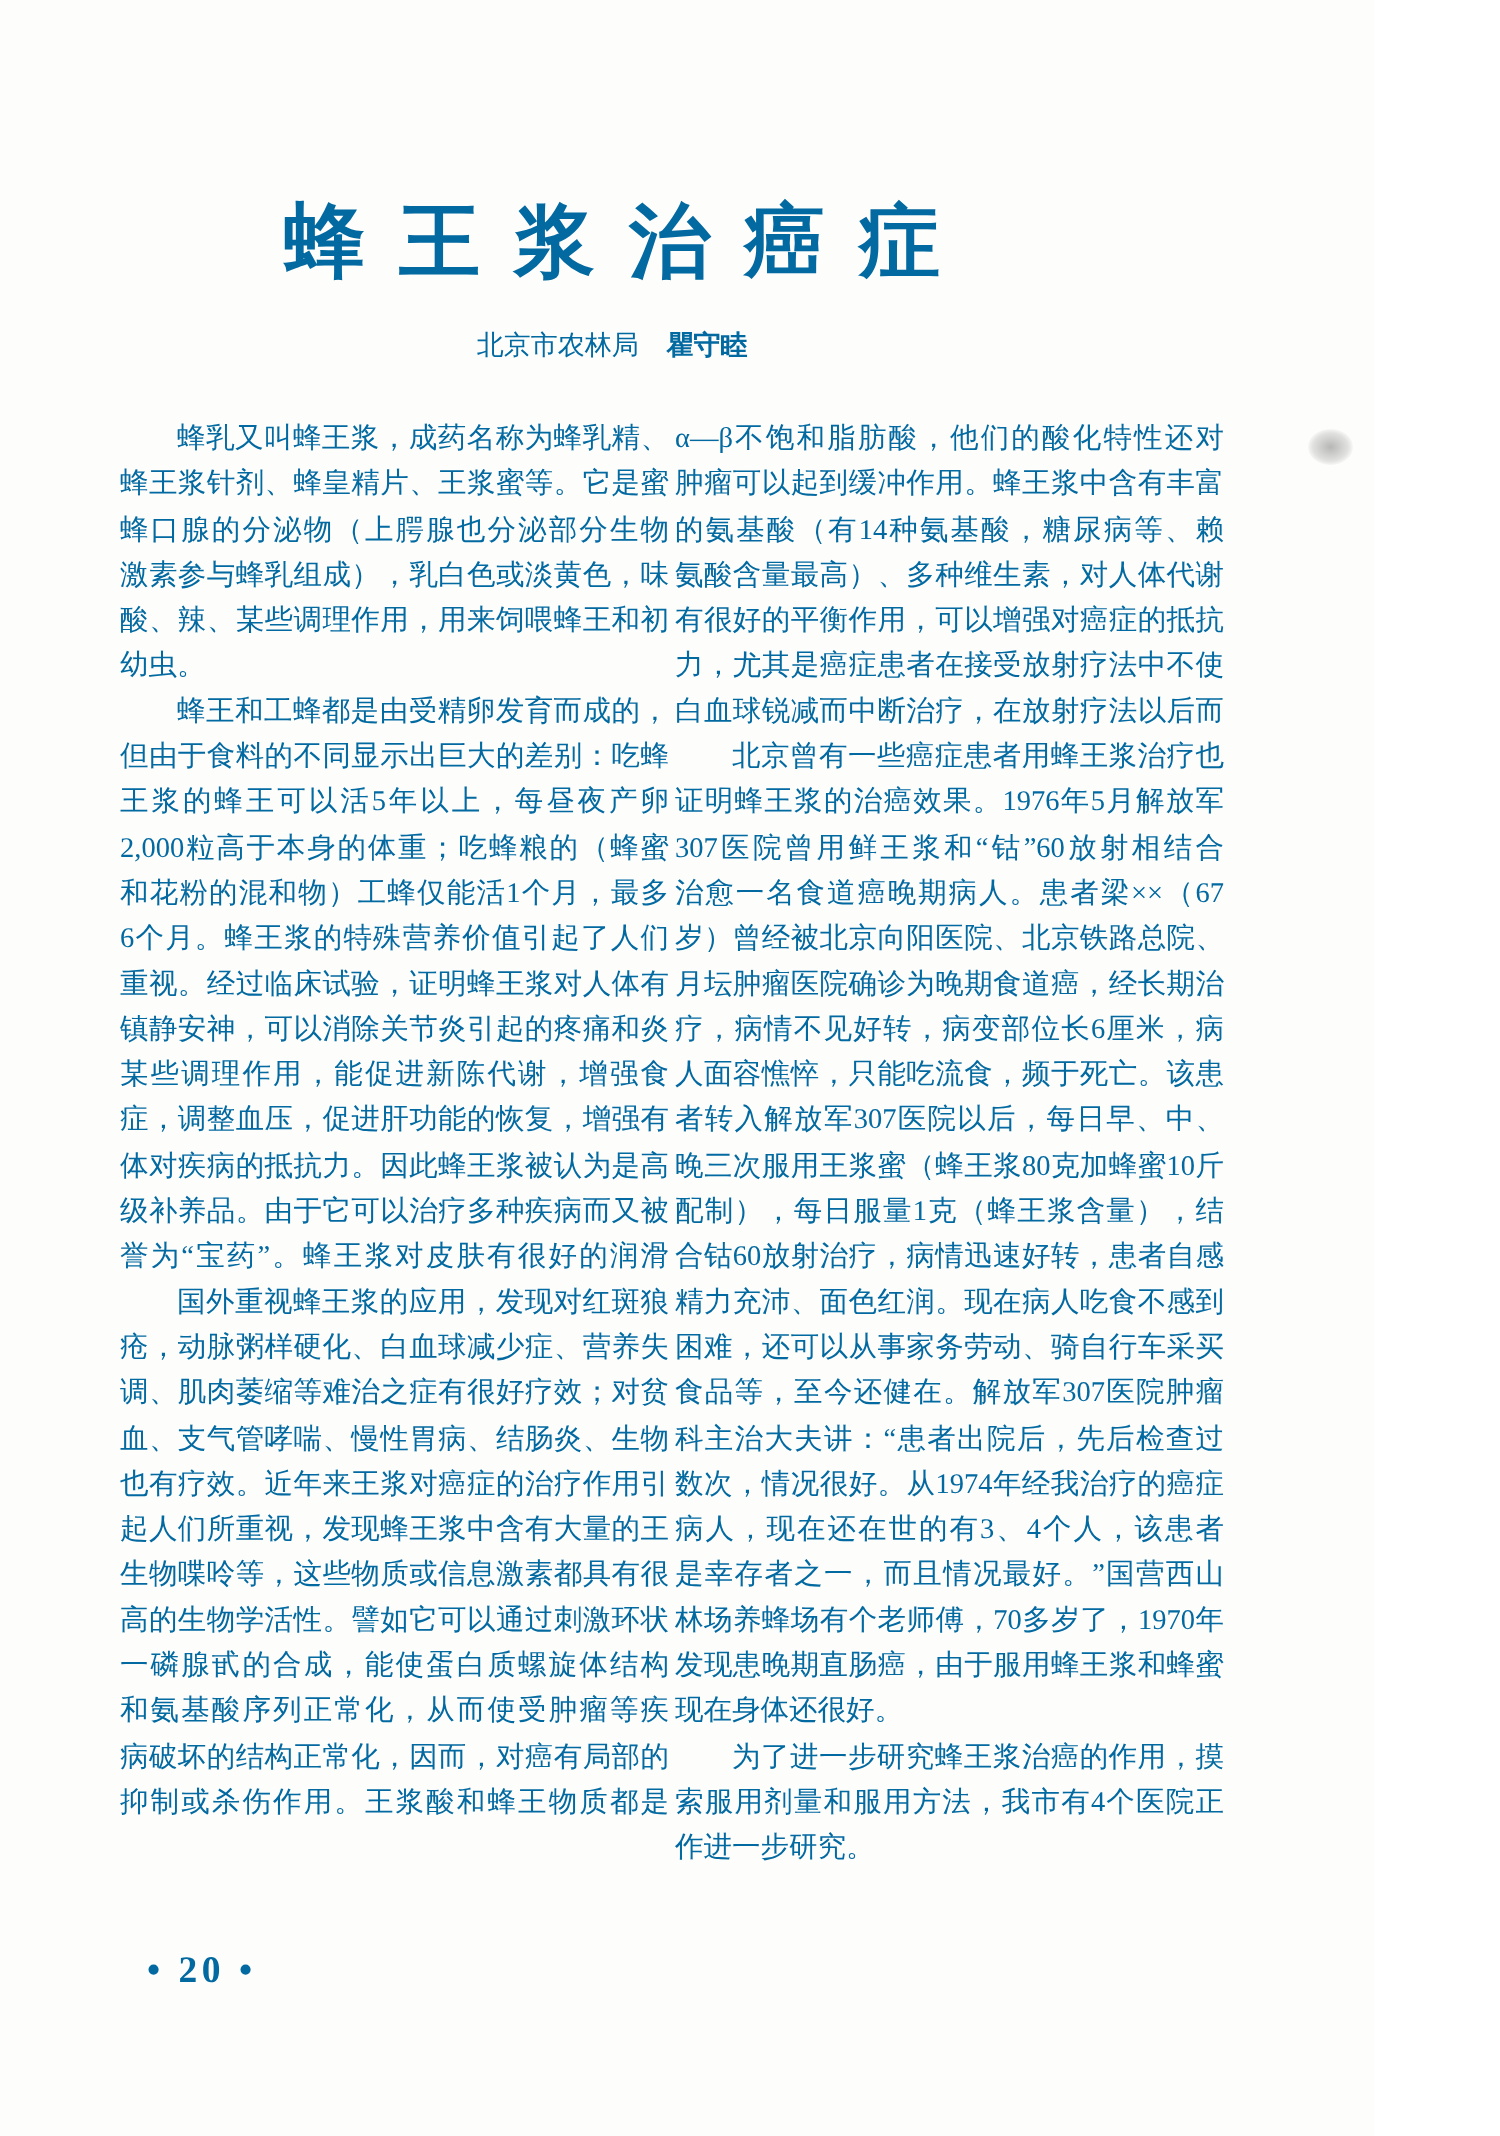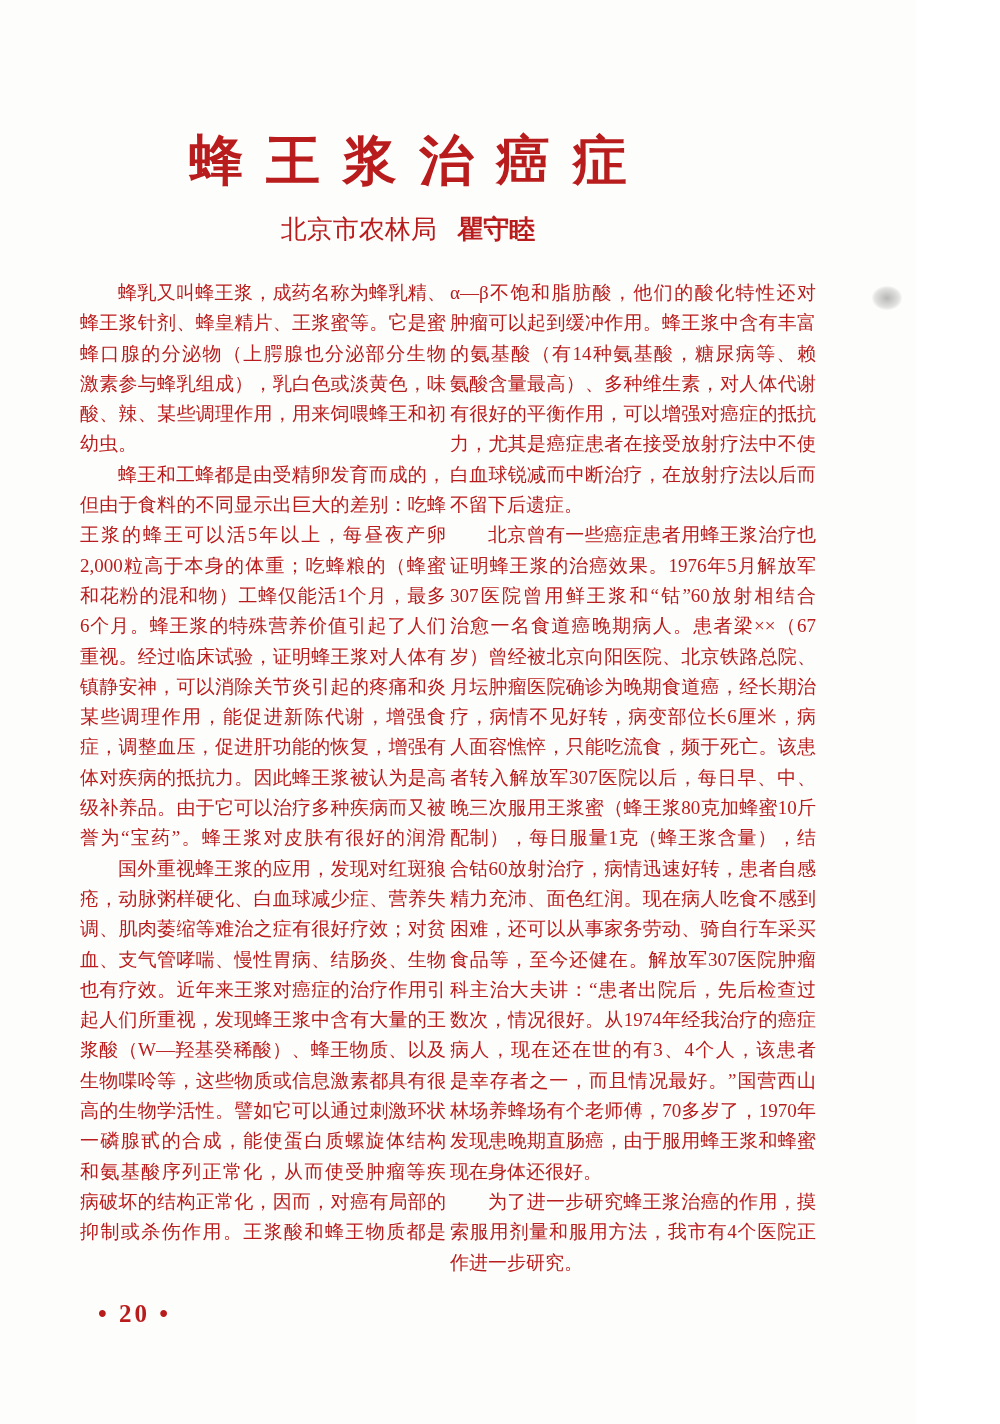--- a/index.html
+++ b/index.html
@@ -2,39 +2,39 @@
 <html><head>
 <meta charset="utf-8">
 <style>
   * { margin:0; padding:0; box-sizing:border-box; }
   html,body { background:#ffffff; }
   .page {
     position:relative;
     width:916px; height:1424px;
     background:#fdfdfb;
     font-family:"Liberation Serif","DejaVu Serif",serif;
-    color:#b91c1c;
+    color:#0369a1;
     overflow:hidden;
   }
   .header {
     margin-right:100px;           
     padding-top:134px;
     text-align:center;
   }
   .article-title {
     font-size:54px;
     line-height:1;
     font-weight:700;
     letter-spacing:0.42em;
     text-indent:0.42em;
     white-space:nowrap;
   }
   .byline {
     margin-top:27px;
-    font-size:26px;
+    font-size:18px;
     line-height:30px;
   }
   .byline .org { font-weight:400; }
   .byline .author { font-weight:700; margin-left:14px; }
   .columns {
     display:flex;
     gap:4px;
     padding:0 100px 0 80px;
     margin-top:33px;
   }
@@ -98,37 +98,35 @@
         <div class="line">症，调整血压，促进肝功能的恢复，增强有机</div>
         <div class="line">体对疾病的抵抗力。因此蜂王浆被认为是高</div>
         <div class="line">级补养品。由于它可以治疗多种疾病而又被</div>
         <div class="line">誉为“宝药”。蜂王浆对皮肤有很好的润滑</div>
         <div class="line indent">国外重视蜂王浆的应用，发现对红斑狼</div>
         <div class="line">疮，动脉粥样硬化、白血球减少症、营养失</div>
         <div class="line">调、肌肉萎缩等难治之症有很好疗效；对贫</div>
         <div class="line">血、支气管哮喘、慢性胃病、结肠炎、生物喋呤等</div>
         <div class="line">也有疗效。近年来王浆对癌症的治疗作用引</div>
         <div class="line">起人们所重视，发现蜂王浆中含有大量的王</div>
-        <div class="line">浆酸（W—羟基癸稀酸）、蜂王物质、以及</div>
         <div class="line">生物喋呤等，这些物质或信息激素都具有很</div>
         <div class="line">高的生物学活性。譬如它可以通过刺激环状</div>
         <div class="line">一磷腺甙的合成，能使蛋白质螺旋体结构</div>
         <div class="line">和氨基酸序列正常化，从而使受肿瘤等疾</div>
         <div class="line">病破坏的结构正常化，因而，对癌有局部的</div>
         <div class="line">抑制或杀伤作用。王浆酸和蜂王物质都是</div>
       </div>
     <div class="column">
         <div class="line">α—β不饱和脂肪酸，他们的酸化特性还对</div>
         <div class="line">肿瘤可以起到缓冲作用。蜂王浆中含有丰富</div>
         <div class="line">的氨基酸（有14种氨基酸，糖尿病等、赖</div>
         <div class="line">氨酸含量最高）、多种维生素，对人体代谢</div>
         <div class="line">有很好的平衡作用，可以增强对癌症的抵抗</div>
         <div class="line">力，尤其是癌症患者在接受放射疗法中不使</div>
         <div class="line">白血球锐减而中断治疗，在放射疗法以后而</div>
-        <div class="line para-end">不留下后遗症。</div>
         <div class="line indent">北京曾有一些癌症患者用蜂王浆治疗也</div>
         <div class="line">证明蜂王浆的治癌效果。1976年5月解放军</div>
         <div class="line">307医院曾用鲜王浆和“钴”60放射相结合</div>
         <div class="line">治愈一名食道癌晚期病人。患者梁××（67</div>
         <div class="line">岁）曾经被北京向阳医院、北京铁路总院、</div>
         <div class="line">月坛肿瘤医院确诊为晚期食道癌，经长期治</div>
         <div class="line">疗，病情不见好转，病变部位长6厘米，病</div>
         <div class="line">人面容憔悴，只能吃流食，频于死亡。该患</div>
         <div class="line">者转入解放军307医院以后，每日早、中、</div>
         <div class="line">晚三次服用王浆蜜（蜂王浆80克加蜂蜜10斤</div>

